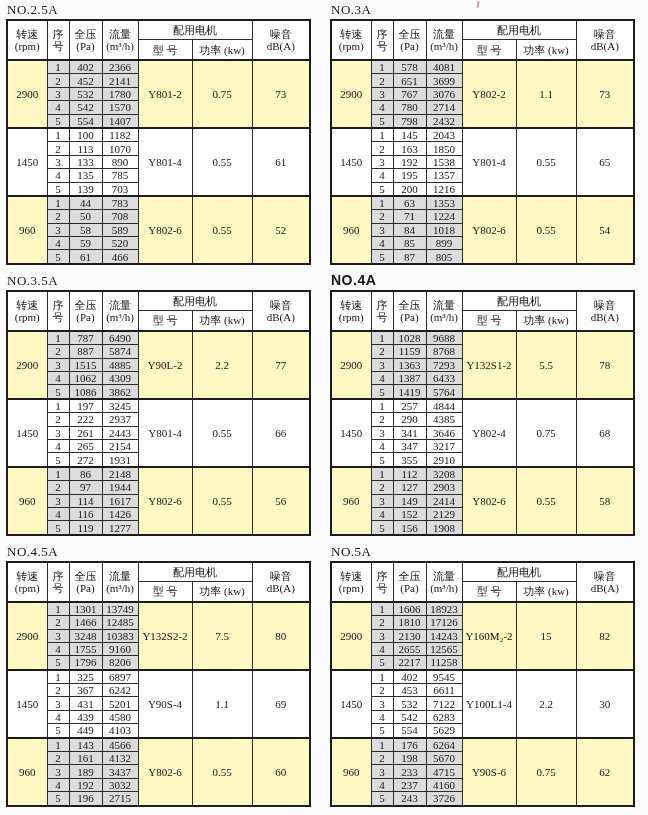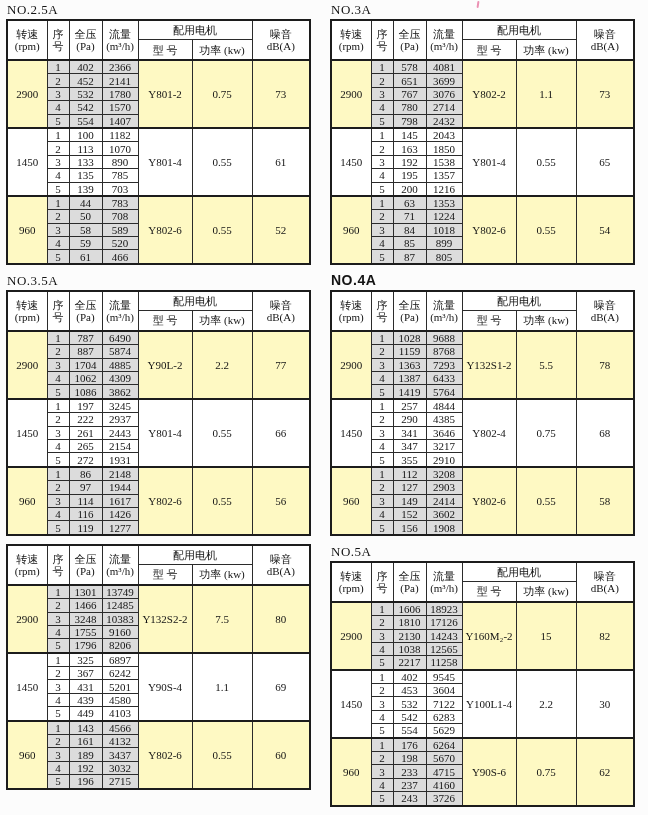--- a/index.html
+++ b/index.html
@@ -328,21 +328,21 @@
             <td rowspan="5" class="g">2.2</td>
             <td rowspan="5" class="g">77</td>
           </tr>
           <tr>
             <td class="gi">2</td>
             <td class="gi">887</td>
             <td class="gi">5874</td>
           </tr>
           <tr>
             <td class="gi">3</td>
-            <td class="gi">1704</td>
+            <td class="gi">1515</td>
             <td class="gi">4885</td>
           </tr>
           <tr>
             <td class="gi">4</td>
             <td class="gi">1062</td>
             <td class="gi">4309</td>
           </tr>
           <tr>
             <td class="gi">5</td>
             <td class="gi">1086</td>
@@ -519,31 +519,32 @@
             <td class="gi">2903</td>
           </tr>
           <tr>
             <td class="gi">3</td>
             <td class="gi">149</td>
             <td class="gi">2414</td>
           </tr>
           <tr>
             <td class="gi">4</td>
             <td class="gi">152</td>
-            <td class="gi">3602</td>
+            <td class="gi">2129</td>
           </tr>
           <tr>
             <td class="gi">5</td>
             <td class="gi">156</td>
             <td class="gi">1908</td>
           </tr>
         </tbody>
       </table>
     </div>
     <div class="block">
+      <div class="title">NO.4.5A</div>
       <table>
         <colgroup>
           <col style="width: 40px;">
           <col style="width: 22px;">
           <col style="width: 33px;">
           <col style="width: 36px;">
           <col style="width: 54px;">
           <col style="width: 60px;">
           <col style="width: 58px;">
         </colgroup>
@@ -701,21 +702,21 @@
             <td class="gi">1810</td>
             <td class="gi">17126</td>
           </tr>
           <tr>
             <td class="gi">3</td>
             <td class="gi">2130</td>
             <td class="gi">14243</td>
           </tr>
           <tr>
             <td class="gi">4</td>
-            <td class="gi">1038</td>
+            <td class="gi">2655</td>
             <td class="gi">12565</td>
           </tr>
           <tr>
             <td class="gi">5</td>
             <td class="gi">2217</td>
             <td class="gi">11258</td>
           </tr>
           <tr class="band-start">
             <td rowspan="5">1450</td>
             <td>1</td>
@@ -723,21 +724,21 @@
             <td>9545</td>
             <td rowspan="5" class="model">
               <div>Y100L1-4</div>
             </td>
             <td rowspan="5">2.2</td>
             <td rowspan="5">30</td>
           </tr>
           <tr>
             <td>2</td>
             <td>453</td>
-            <td>3604</td>
+            <td>6611</td>
           </tr>
           <tr>
             <td>3</td>
             <td>532</td>
             <td>7122</td>
           </tr>
           <tr>
             <td>4</td>
             <td>542</td>
             <td>6283</td>

